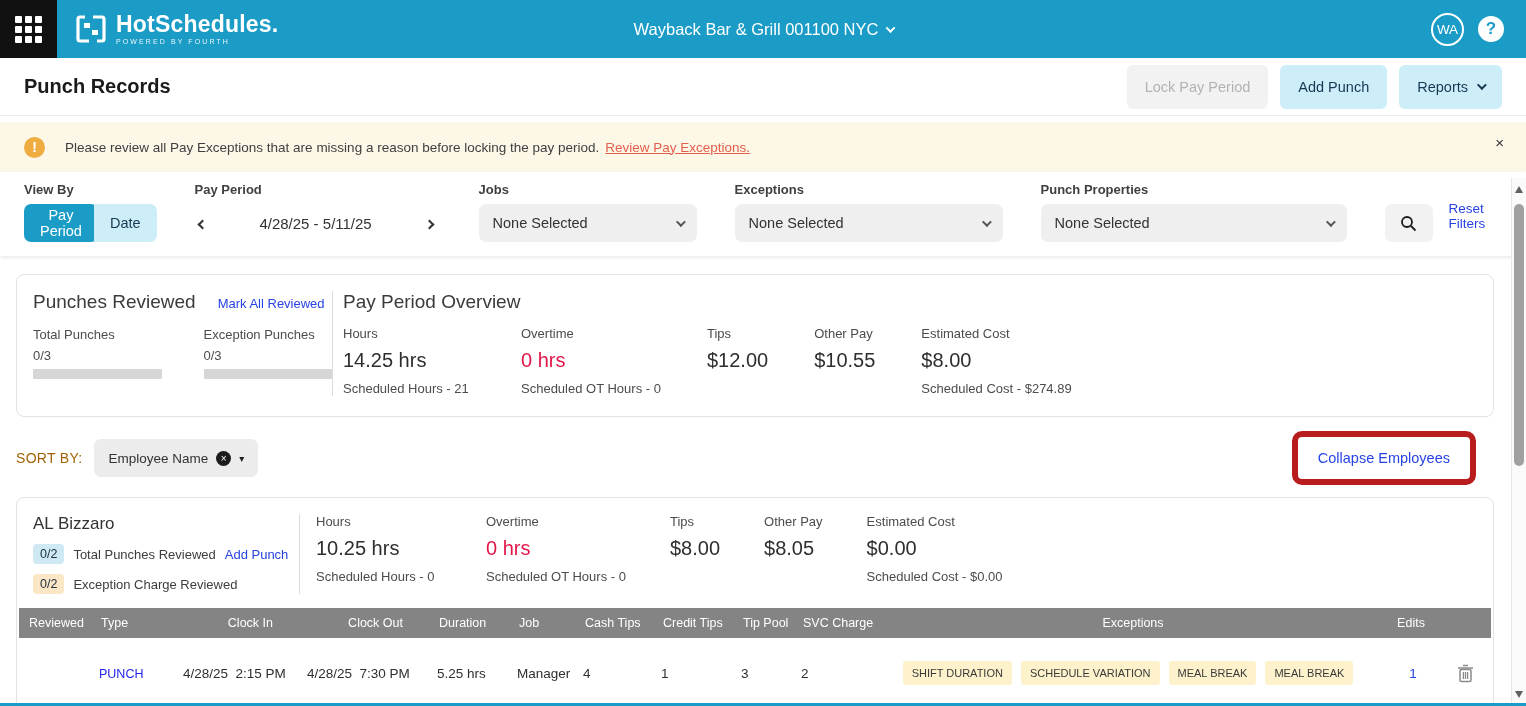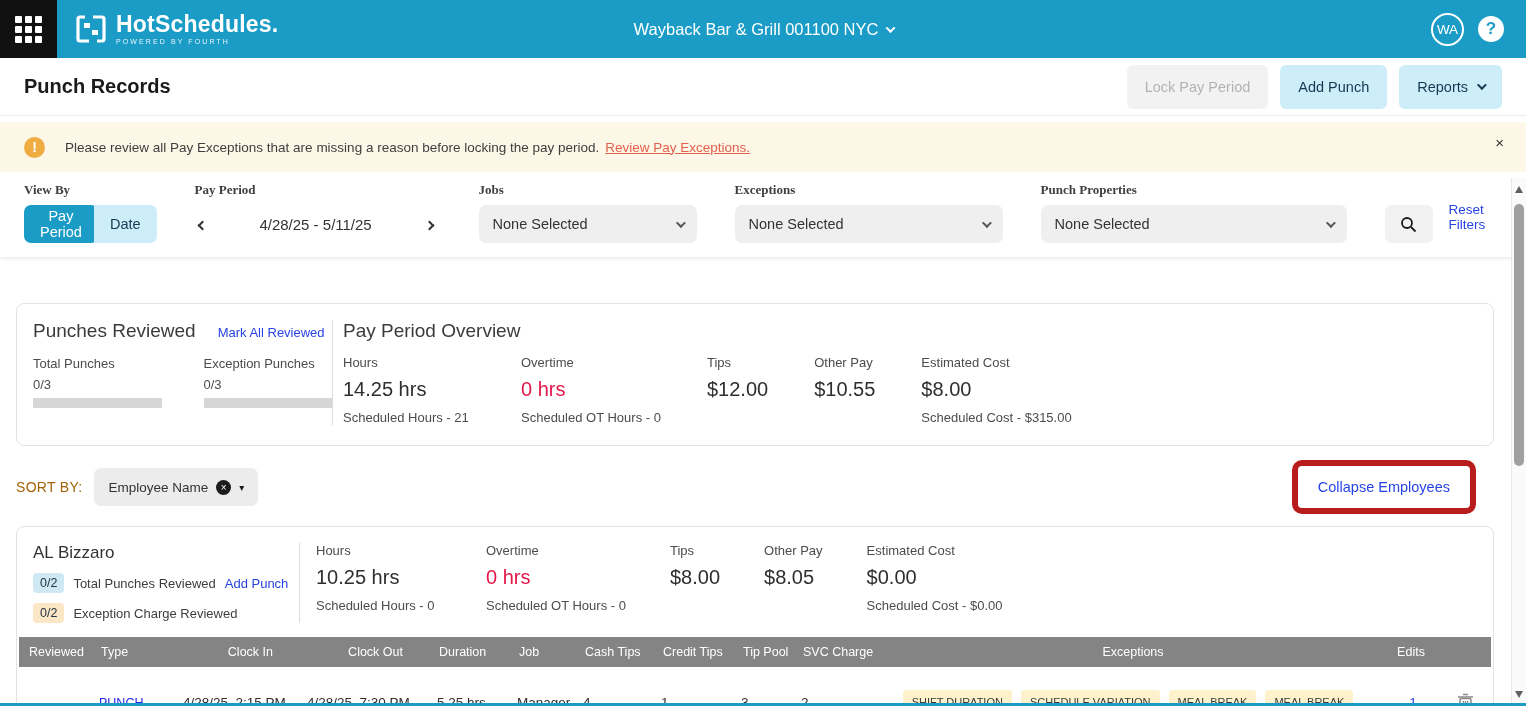--- a/index.html
+++ b/index.html
@@ -35,39 +35,39 @@
   
   .banner { margin-top:6px; height:50px; background:#fdf7e8; display:flex; align-items:center; padding:0 24px; position:relative; }
   .warn-ico { width:21px; height:21px; border-radius:50%; background:#efad41; color:#fff; font-weight:700; font-size:14px; display:flex; align-items:center; justify-content:center; margin-right:20px; flex:0 0 auto; }
   .banner-msg { font-size:13.5px; color:#3f3f3f; }
   .banner-link { font-size:13.5px; color:#e4604d; text-decoration:underline; margin-left:6px; cursor:pointer; }
   .banner-close { position:absolute; right:22px; top:12px; font-size:15px; color:#333; cursor:pointer; }
 
   
   .filter-bar { background:#fff; padding:10px 24px 14px 24px; display:flex; gap:38px; box-shadow:0 2px 3px rgba(0,0,0,.08); position:relative; z-index:2; }
   .fgroup { display:flex; flex-direction:column; }
-  .flabel { font-size:13px; font-weight:700; color:#3f3f3f; margin-bottom:7px;font-family:Liberation Serif, serif; }
+  .flabel { font-size:13px; font-weight:700; color:#3f3f3f; margin-bottom:7px; }
   .toggle { display:flex; }
   .tbtn { height:38px; padding:0 16px; font-size:14.5px; border:none; font-family:inherit; cursor:pointer; }
   .tbtn.on { background:#1a9cc6; color:#fff; border-radius:7px; }
   .tbtn.off { background:#cdeef9; color:#173753; border-radius:0 7px 7px 0; margin-left:-4px; z-index:-0; }
   .pp-nav { display:flex; align-items:center; height:38px; gap:26px; color:#333; }
   .pp-arrow { cursor:pointer; color:#333; padding:4px; }
   .pp-range { font-size:15px; min-width:160px; text-align:center; }
   .select { height:38px; background:#efefef; border-radius:7px; display:flex; align-items:center; padding:0 14px; font-size:14.5px; color:#333; cursor:pointer; justify-content:space-between; }
   .select .chev { color:#555; margin-left:20px; }
   .search-btn { height:38px; width:68px; background:#f2f2f2; border:none; border-radius:7px; cursor:pointer; display:flex; align-items:center; justify-content:center; align-self:flex-end; }
   .reset-link { font-size:13.5px; color:#2743e3; cursor:pointer; align-self:flex-end; margin-bottom:11px; }
   .link { color:#2743e3; cursor:pointer; text-decoration:none; }
 
   
   .content { padding:18px 32px 0 16px; background:#fff; }
   .card { background:#fff; border:1px solid #e3e3e3; border-radius:8px; }
 
-  .summary-card { display:flex; padding:16px 0 20px 0;margin-top:28px; }
+  .summary-card { display:flex; padding:16px 0 20px 0; }
   .pr-block { width:315px; padding:0 0 0 16px; }
   .sec-title { font-size:19px; color:#3b3b3b; }
   .pr-head { display:flex; align-items:baseline; gap:22px; }
   .mark-all { font-size:13px; }
   .pr-stats { display:flex; gap:42px; margin-top:14px; }
   .pstat { width:150px; }
   .pstat .plabel { font-size:13px; color:#4c4c4c; }
   .pstat .pval { font-size:13px; color:#4c4c4c; margin:6px 0 6px 0; }
   .pbar { height:10px; background:#d6d6d6; border-radius:1px; position:relative; overflow:hidden; }
   .pbar i { position:absolute; left:0; top:0; bottom:0; background:#1a9cc6; display:block; }
@@ -275,21 +275,21 @@
           <div class="slabel">Tips</div>
           <div class="sval">$12.00</div>
         </div>
         <div class="stat">
           <div class="slabel">Other Pay</div>
           <div class="sval">$10.55</div>
         </div>
         <div class="stat">
           <div class="slabel">Estimated Cost</div>
           <div class="sval">$8.00</div>
-          <div class="ssub">Scheduled Cost - $315.00</div>
+          <div class="ssub">Scheduled Cost - $274.89</div>
         </div>
       </div>
     </div>
   </div>
 
   <div class="sort-row">
     <span class="sort-label">SORT BY:</span>
     <div class="sort-chip">
       <span>Employee Name</span>
       <span class="clear-ico">×</span>

